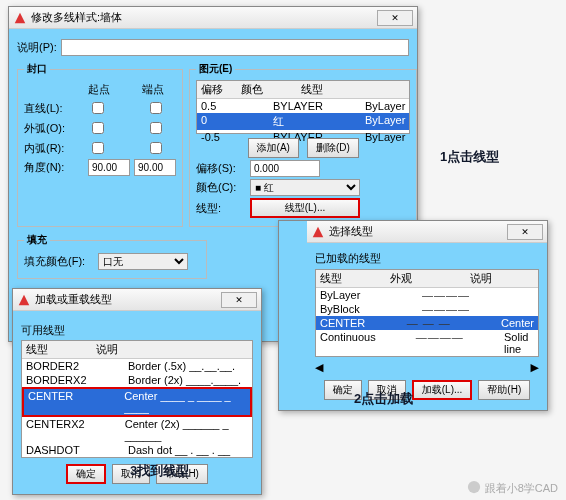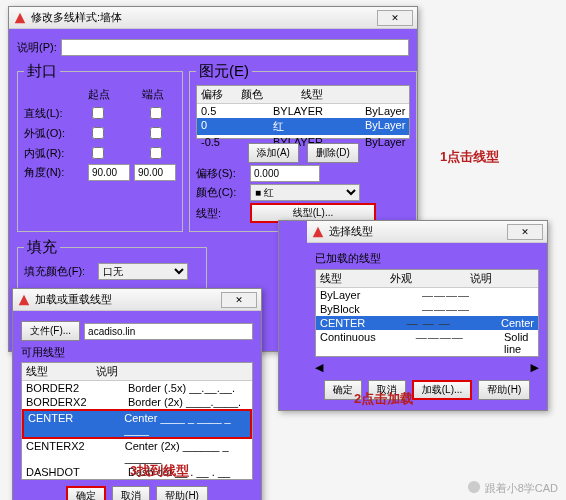--- a/index.html
+++ b/index.html
@@ -1,37 +1,37 @@
 <!DOCTYPE html>
 <html><head>
 <meta charset="utf-8">
 <style>
   * { box-sizing: border-box; font-family: "Microsoft YaHei", SimSun, sans-serif; font-size: 11px; }
   body { margin: 0; width: 566px; height: 500px; background: #f5f5f5; position: relative; }
-  .dlg { position: absolute; background: #8b5cf6; border: 1px solid #888; box-shadow: 2px 2px 6px rgba(0,0,0,0.3); }
+  .dlg { position: absolute; background: #7dd3fc; border: 1px solid #888; box-shadow: 2px 2px 6px rgba(0,0,0,0.3); }
   .titlebar { display: flex; align-items: center; justify-content: space-between; height: 22px; padding: 0 4px; background: linear-gradient(#fafafa, #e5e5e5); border-bottom: 1px solid #ccc; }
   .titlebar .title-left { display: flex; align-items: center; gap: 4px; }
   .app-icon { width: 14px; height: 14px; display: inline-block; }
   .close-btn { width: 36px; height: 16px; border: 1px solid #aaa; background: #f0f0f0; display: flex; align-items: center; justify-content: center; font-size: 9px; }
   .body { padding: 8px; }
   fieldset { border: 1px solid #bbb; padding: 4px 6px 6px; margin: 0; }
-  legend { font-size: 15px; padding: 0 3px; }
+  legend { font-size: 10px; padding: 0 3px; font-weight: bold; }
   .row { display: flex; align-items: center; gap: 4px; margin: 2px 0; }
   .lbl { font-size: 11px; }
   input[type="text"] { height: 17px; border: 1px solid #999; padding: 0 3px; font-size: 10px; }
   input[type="checkbox"] { width: 12px; height: 12px; }
   select { height: 17px; border: 1px solid #999; font-size: 10px; }
   button { height: 20px; border: 1px solid #888; background: linear-gradient(#fafafa,#e0e0e0); font-size: 10px; padding: 0 8px; cursor: pointer; }
   .table { border: 1px solid #999; background: #fff; }
   .th-row { display: flex; background: #f0f0f0; border-bottom: 1px solid #ccc; font-size: 10px; }
   .th, .td { padding: 1px 4px; }
   .tr { display: flex; font-size: 10px; gap: 32px; }
   .sel { background: #2a6cd8; color: #fff; }
   .redbox { border: 2px solid #d00; }
-  .callout { position: absolute; color: #b91c1c; font-weight: bold; font-size: 13px; }
+  .callout { position: absolute; color: #0f172a; font-weight: bold; font-size: 13px; }
   .watermark { position: absolute; right: 8px; bottom: 4px; color: #aaa; font-size: 11px; display:flex; align-items:center; gap:4px;}
   .dash { letter-spacing: 1px; color: #333; }
 </style>
 </head>
 <body>
 
 <div class="dlg" style="left:8px; top:6px; width:410px;">
   <div class="titlebar">
     <div class="title-left">
       <span class="app-icon">
@@ -110,21 +110,21 @@
         <div class="row">
             <span style="width:50px">偏移(S):</span>
           <input type="text" style="width: 70px;" value="0.000">
         </div>
         <div class="row">
             <span style="width:50px">颜色(C):</span>
           <select style="width:110px"><option>■ 红</option></select>
         </div>
         <div class="row">
             <span style="width:50px">线型:</span>
-          <button class="redbox" style="width:126px">线型(L)...</button>
+          <button class="redbox" style="width:110px">线型(L)...</button>
         </div>
       </fieldset>
     </div>
     <div style="display:flex; gap:6px; margin-top:6px">
       <fieldset style="width:190px">
         <legend>填充</legend>
         <div class="row">
             <span style="width:70px">填充颜色(F):</span>
           <select style="width:90px"><option>口无</option></select>
         </div>
@@ -197,24 +197,20 @@
   <div class="titlebar">
     <div class="title-left">
       <span class="app-icon"><svg viewBox="0 0 16 16">
             <path d="M2 14 L8 2 L14 14 Z" fill="#d33"></path>
           </svg></span>
       <span>加载或重载线型</span>
     </div>
     <div class="close-btn">✕</div>
   </div>
   <div class="body">
-    <div class="row">
-      <button>文件(F)...</button>
-      <input type="text" style="flex: 1 1 0%;" value="acadiso.lin">
-    </div>
     <div style="margin:4px 0 2px">可用线型</div>
     <div class="table">
       <div class="th-row">
         <div class="th" style="width:70px">线型</div>
         <div class="th">说明</div>
       </div>
       <div class="tr">
           <div class="td" style="width:70px">BORDER2</div>
           <div class="td">Border (.5x) __.__.__.</div>
         </div>

